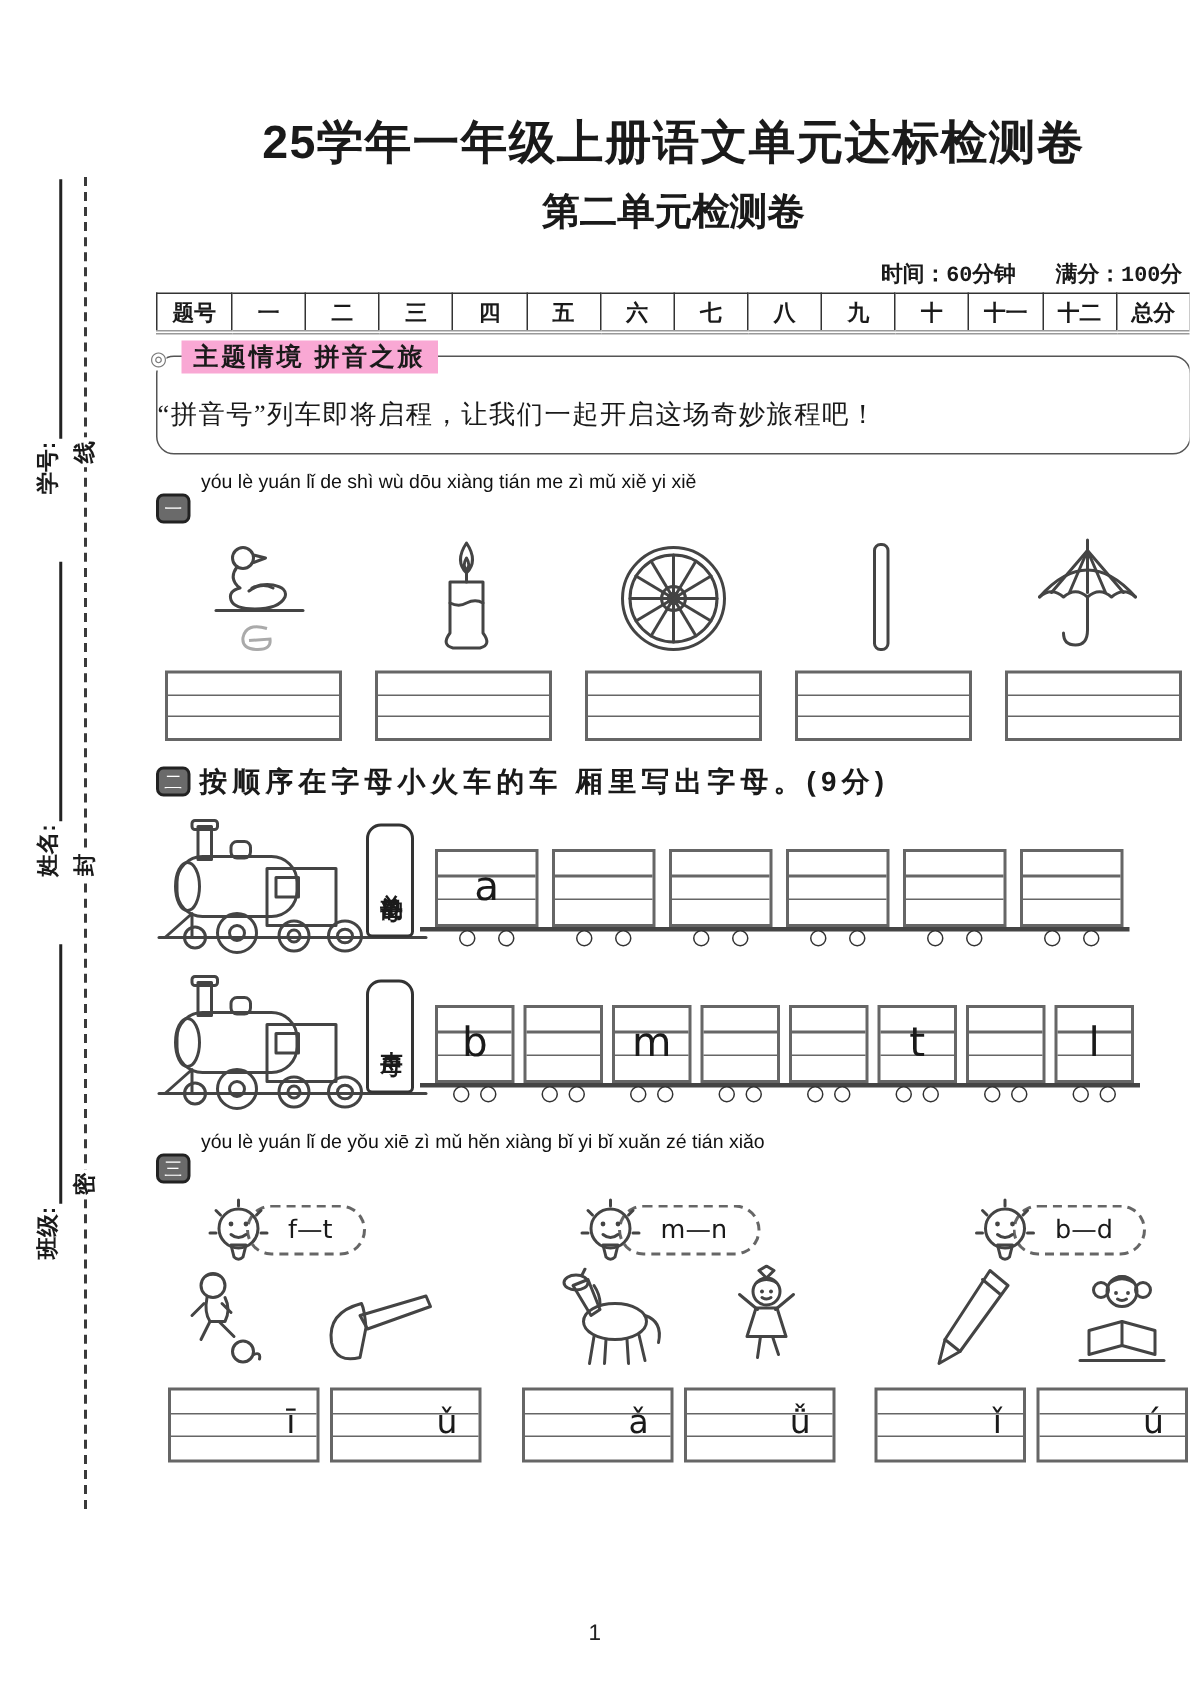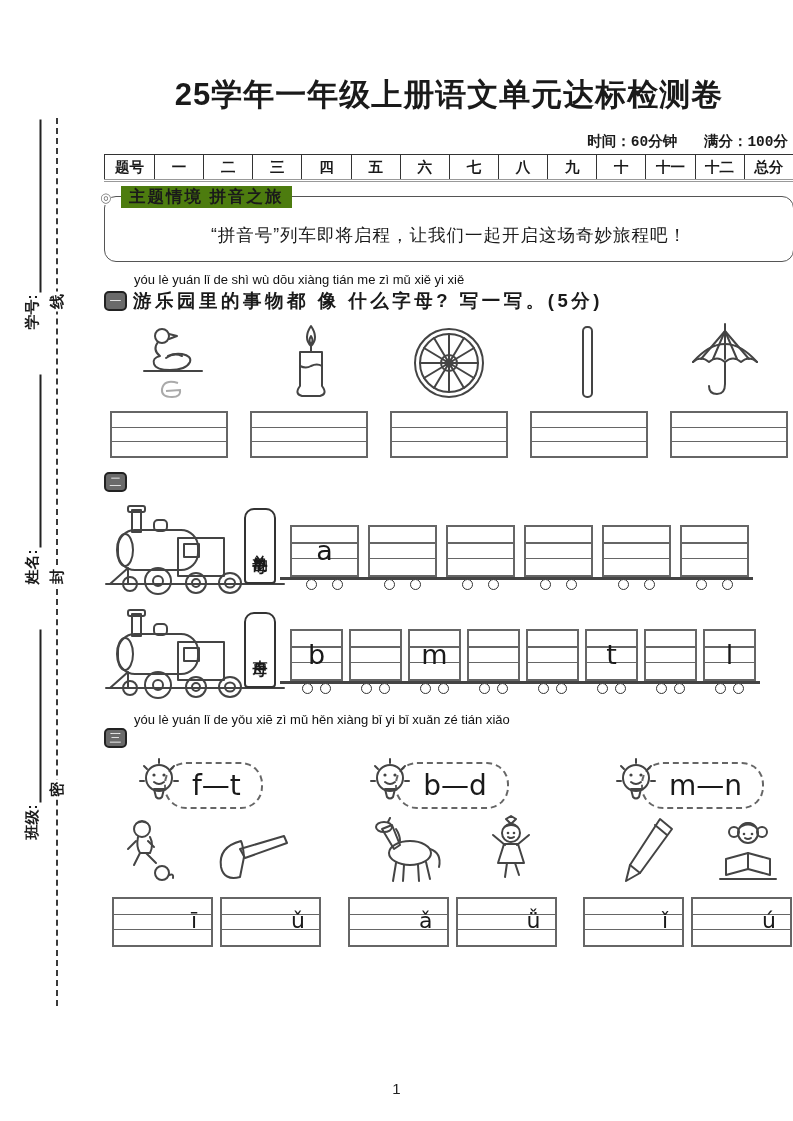--- a/index.html
+++ b/index.html
@@ -20,22 +20,22 @@
   .time-line { text-align:right; font-size:14.5px; font-weight:bold; margin:16px 6px 3px 0;font-family:Liberation Mono, monospace; }
   .time-line span { margin-left:18px; }
 
   table.score { width:100%; border-collapse:collapse; table-layout:fixed; }
   table.score td { border:1.6px solid #333; text-align:center; font-size:14.5px; height:26px; font-weight:bold; }
   table.score tr.hd td { border-bottom:3px double #999; }
   table.score td.lab { width:50px; }
 
   .theme-box { position:relative; margin-top:14px; border:1.6px solid #555; border-radius:12px; height:66px; }
   .theme-dot { position:absolute; left:-5px; top:-7px; font-size:13px; color:#777; background:#fff; }
-  .theme-title { position:absolute; left:16px; top:-11px; background:#4d7c0f; padding:0 8px; font-size:16.5px; font-weight:bold; letter-spacing:2px; }
-  .theme-content { position:absolute; left:0; right:0; top:26px; text-align:center; font-size:17.5px; font-family:Liberation Sans, sans-serif; letter-spacing:1px; }
+  .theme-title { position:absolute; left:16px; top:-11px; background:#f9a8d4; padding:0 8px; font-size:16.5px; font-weight:bold; letter-spacing:2px; }
+  .theme-content { position:absolute; left:0; right:0; top:26px; text-align:left; font-size:17.5px; font-family:Liberation Serif, serif; letter-spacing:1px; }
 
   .station { text-align:center; font-size:19px; font-weight:bold; margin-top:15px; letter-spacing:1px; }
 
   .q-head { margin-top:10px; }
   .q-pinyin { margin-left:30px; font-size:13px; color:#111; white-space:nowrap; }
   .q-row { display:flex; align-items:center; margin-top:1px; }
   .q-badge { width:23px; height:20px; background:#6a6a6a; border:2px solid #222; border-radius:5px; color:#fff; font-size:12px; line-height:16px; text-align:center; flex:none; margin-right:6px; }
   .q-text { font-size:18.5px; font-weight:bold; letter-spacing:3.5px; white-space:nowrap; }
 
   
@@ -59,21 +59,21 @@
   .car { position:relative; }
   .car .g4 { height:52px; }
   .car .g4 .ans { font-size:27px; bottom:11px; left:50%; transform:translateX(-50%); }
   .wheels { display:flex; justify-content:space-around; padding:0 8px; margin-top:2px; }
   .wheel { width:11px; height:11px; border:1.8px solid #333; border-radius:50%; background:#fff; }
   .cars.six .g4 { width:69px; } .cars.eight .g4 { width:53px; }
   .cars.eight { gap:6px; }
 
   
   .bubble-row { display:flex; justify-content:space-between; margin:14px 30px 0 60px; }
-  .bubble { position:relative; border:2px dashed #666; border-radius:22px; padding:5px 20px 5px 26px; font-size:28px; font-family:"DejaVu Sans",sans-serif; }
+  .bubble { position:relative; border:2px dashed #666; border-radius:22px; padding:5px 20px 5px 26px; font-size:17px; font-family:"DejaVu Sans",sans-serif; }
   .bulb { position:absolute; left:-30px; top:-8px; }
   .q3-pics { display:flex; justify-content:space-between; margin:6px 10px 0 14px; }
   .q3-group { display:flex; gap:34px; align-items:flex-end; }
   .ans-row { display:flex; justify-content:space-between; margin:12px 2px 0 8px; }
   .ans-group { display:flex; gap:7px; }
   .ans-group .g4 { width:101px; height:50px; }
   .ans-group .g4 .ans { right:14px; font-size:22px; }
 
   .page-num { position:absolute; bottom:24px; left:0; width:793px; text-align:center; font-size:15px; color:#222; }
 
@@ -100,20 +100,21 @@
     <span>姓名:</span>
       <span class="blank"></span>
   </div>
   <div class="side-field" style="left:-73px; top:725px;">
     <span>班级:</span>
       <span class="blank"></span>
   </div>
 
   <div class="main">
     <div class="title">25学年一年级上册语文单元达标检测卷</div>
+    <div class="subtitle">第二单元检测卷</div>
     <div class="time-line">
       <span>时间：60分钟</span>
       <span>满分：100分</span>
     </div>
 
     <table class="score">
       <tbody>
           <tr class="hd">
         <td class="lab">题号</td>
         <td>一</td>
@@ -137,21 +138,20 @@
       <span class="theme-dot">◎</span>
       <span class="theme-title">主题情境 拼音之旅</span>
       <div class="theme-content">“拼音号”列车即将启程，让我们一起开启这场奇妙旅程吧！</div>
     </div>
 
 
     <div class="q-head">
       <div class="q-pinyin">yóu lè yuán lǐ  de shì wù dōu xiàng tián me  zì mǔ   xiě yi xiě</div>
       <div class="q-row">
         <span class="q-badge">一</span>
-        <span class="q-text">游乐园里的事物都 像 什么字母? 写一写。(5分)</span>
       </div>
     </div>
 
     <div class="pic-row">
       <div class="pic-cell">
         <svg width="74" height="80" viewBox="0 0 74 80">
           <circle class="ln" cx="26" cy="13" r="7"></circle>
           <path class="ln" d="M33 11 l8 2 -8 3"></path>
           <path class="ln" d="M22 19 q-6 8 2 14 q-8 2 -6 8 q2 6 16 6 q16 0 20 -8 q2 -6 -8 -8 q-8 -1 -14 2"></path>
           <path class="ln" d="M30 35 q8 -6 16 -2"></path>
@@ -216,20 +216,21 @@
       <div class="g4"></div>
       <div class="g4"></div>
       <div class="g4"></div>
       <div class="g4"></div>
       <div class="g4"></div>
     </div>
 
     <div class="q-head" style="margin-top:14px">
       <div class="q-row">
         <span class="q-badge">二</span>
+        <span class="q-text">按顺序在字母小火车的车 厢里写出字母。(9分)</span>
       </div>
     </div>
 
     <div class="train">
       <div class="loco">
         <svg width="182" height="92" viewBox="0 0 182 92">
           <line class="ln" x1="2" y1="80" x2="180" y2="80"></line>
           <polygon class="ln" points="6,80 24,80 24,64" fill="#fff"></polygon>
           <rect class="ln" x="28" y="6" width="9" height="22" fill="#fff"></rect>
           <rect class="ln" x="24" y="2" width="17" height="6" rx="2" fill="#fff"></rect>
@@ -441,40 +442,40 @@
             <path class="ln" d="M18 33 l10 0 -2 8 q-3 3 -6 0 z" fill="#fff"></path>
             <g class="ln" stroke-width="1.4">
                 <line x1="23" y1="3" x2="23" y2="7"></line>
                 <line x1="8" y1="10" x2="11" y2="13"></line>
                 <line x1="38" y1="10" x2="35" y2="13"></line>
                 <line x1="4" y1="25" x2="8" y2="25"></line>
                 <line x1="42" y1="25" x2="38" y2="25"></line>
               </g>
           </svg>
         </span>
-        <span>b—d</span>
+        <span>m—n</span>
       </div>
       <div class="bubble">
         <span class="bulb">
           <svg width="46" height="50" viewBox="0 0 46 50">
             <circle class="ln" cx="23" cy="22" r="13" fill="#fff"></circle>
             <circle class="fl" cx="18" cy="19" r="1.6"></circle>
               <circle class="fl" cx="28" cy="19" r="1.6"></circle>
             <path class="ln" d="M18 26 q5 4 10 0"></path>
             <path class="ln" d="M18 33 l10 0 -2 8 q-3 3 -6 0 z" fill="#fff"></path>
             <g class="ln" stroke-width="1.4">
                 <line x1="23" y1="3" x2="23" y2="7"></line>
                 <line x1="8" y1="10" x2="11" y2="13"></line>
                 <line x1="38" y1="10" x2="35" y2="13"></line>
                 <line x1="4" y1="25" x2="8" y2="25"></line>
                 <line x1="42" y1="25" x2="38" y2="25"></line>
               </g>
           </svg>
         </span>
-        <span>m—n</span>
+        <span>b—d</span>
       </div>
     </div>
 
     <div class="q3-pics">
       <div class="q3-group">
         <span>
           <svg width="58" height="68" viewBox="0 0 58 68">
             <circle class="ln" cx="24" cy="12" r="8"></circle>
             <path class="fl" d="M16 9 q8 -7 16 0 q-4 -5 -8 -5 q-4 0 -8 5 z"></path>
             <path class="ln" d="M20 20 q-2 10 2 16 l10 0 q4 -8 0 -16"></path>

